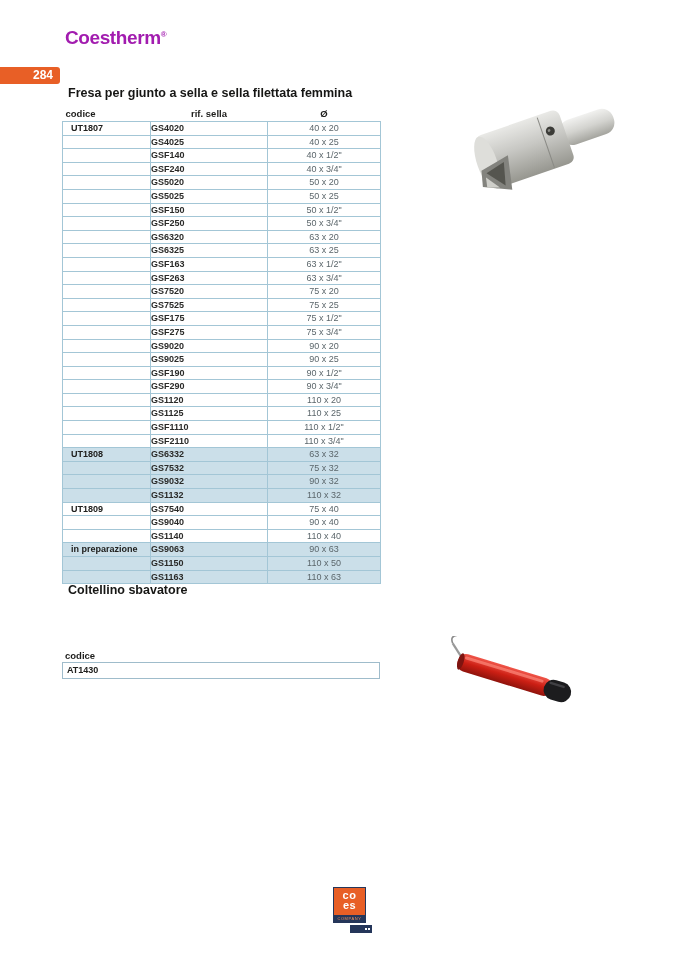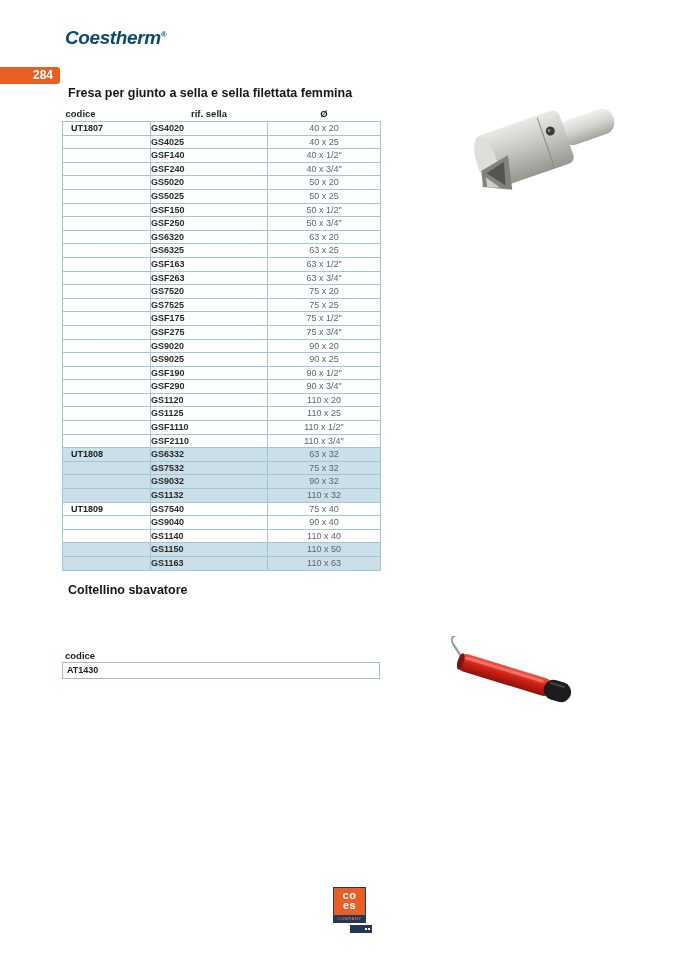--- a/index.html
+++ b/index.html
@@ -3,21 +3,21 @@
 <meta charset="utf-8">
 <style>
   html,body{margin:0;padding:0;background:#ffffff;}
   .page{
     position:relative;width:678px;height:959px;background:#ffffff;overflow:hidden;
     font-family:"Liberation Sans",sans-serif;color:#1d1d1b;
     --accent-orange:#E85F26;--row-highlight:#CBDFE9;--table-border:#A3C6D6;
     --muted-text:#5B666B;--logo-navy:#25365A;
   }
   
-  .brand{position:absolute;left:65px;top:27px;font-size:19px;font-weight:bold;letter-spacing:-0.4px;color:#0c4a6e;font-style:italic;}
+  .brand{position:absolute;left:65px;top:27px;font-size:19px;font-weight:bold;letter-spacing:-0.4px;color:#a21caf;}
   .brand sup{font-size:8px;font-weight:bold;vertical-align:super;}
   
   .page-badge{position:absolute;left:0;top:67px;width:60px;height:17px;background:var(--accent-orange);
     border-radius:0 3px 3px 0;color:#ffffff;font-size:12px;font-weight:bold;line-height:17px;
     text-align:right;padding-right:7px;box-sizing:border-box;}
   
   .sec-title{position:absolute;left:68px;margin:0;font-size:12.5px;font-weight:bold;color:#161614;}
   .sec1-title{top:86px;}
   .sec2-title{top:583px;}
   
@@ -226,20 +226,25 @@
           </tr>
           <tr>
             <td class="codice"></td>
             <td class="rif">GS9040</td>
             <td class="dia">90 x 40</td>
           </tr>
           <tr>
             <td class="codice"></td>
             <td class="rif">GS1140</td>
             <td class="dia">110 x 40</td>
+          </tr>
+          <tr class="hl">
+            <td class="codice">in preparazione</td>
+            <td class="rif">GS9063</td>
+            <td class="dia">90 x 63</td>
           </tr>
           <tr class="hl">
             <td class="codice"></td>
             <td class="rif">GS1150</td>
             <td class="dia">110 x 50</td>
           </tr>
           <tr class="hl">
             <td class="codice"></td>
             <td class="rif">GS1163</td>
             <td class="dia">110 x 63</td>

